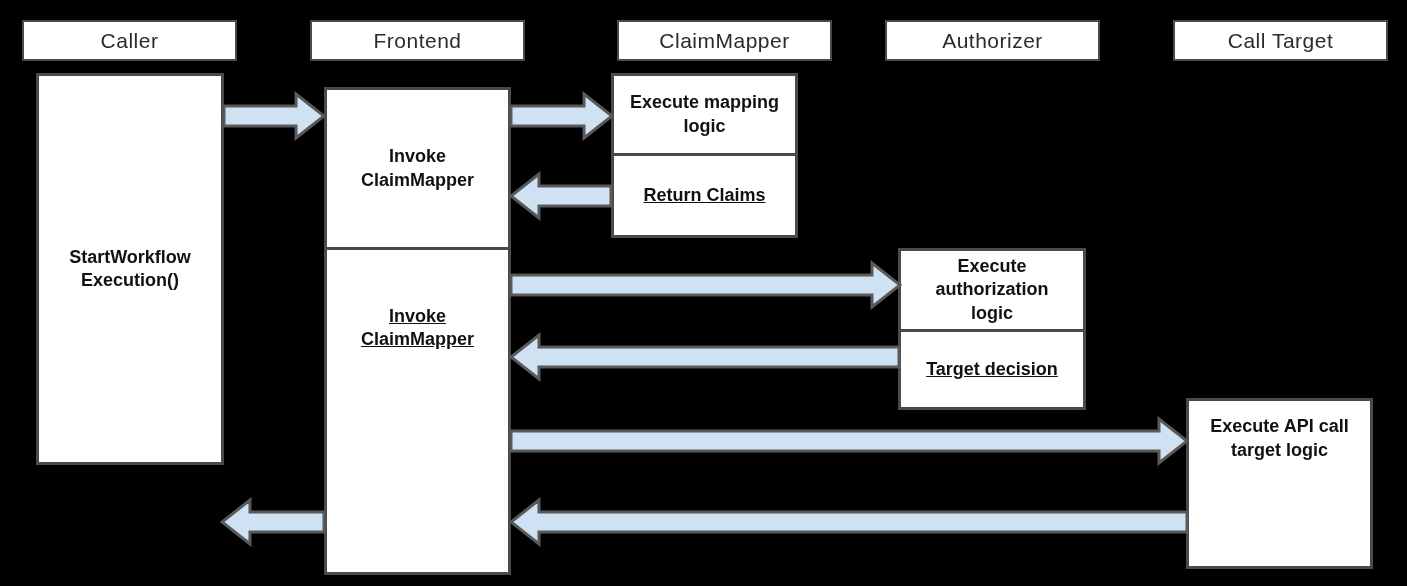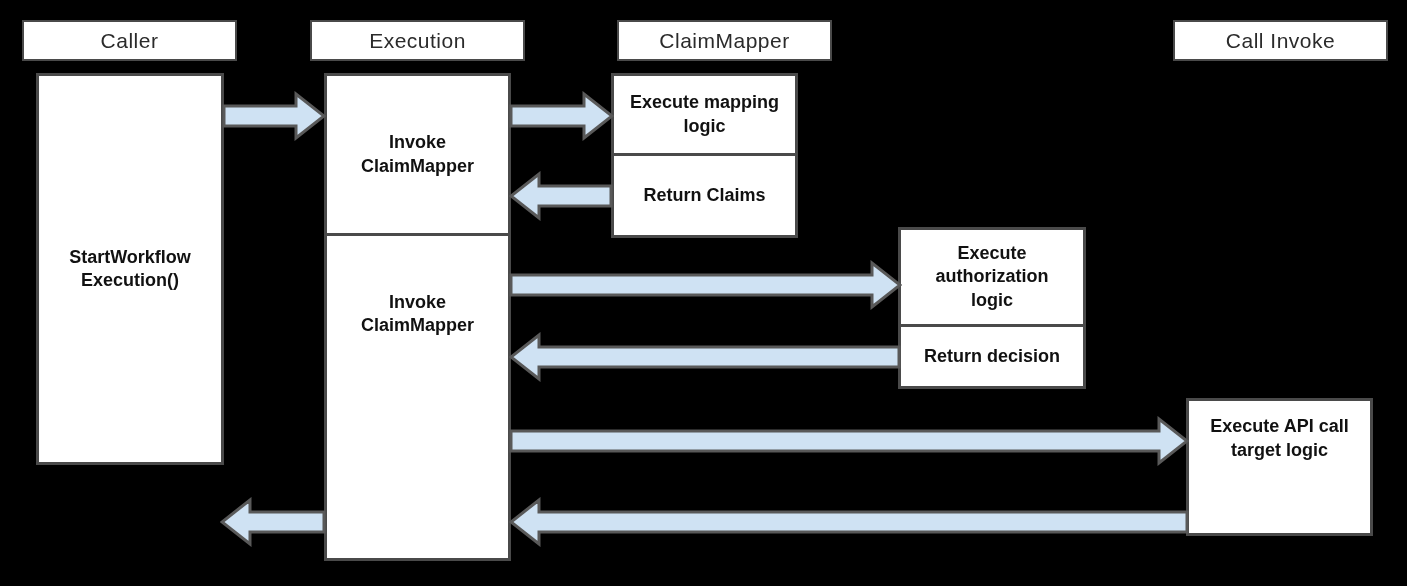--- a/index.html
+++ b/index.html
@@ -50,66 +50,68 @@
   .cell{
     flex:1;
     display:flex;
     align-items:center;
     justify-content:center;
     text-align:center;
     font-weight:700;
     font-size:18px;
     line-height:1.3;
     color:var(--label-text);
-    padding:12px 12px;
+    padding:4px 12px;
     box-sizing:border-box;
   }
   .cell + .cell{
     border-top:3px solid var(--box-border);
+    text-decoration:underline;
   }
   .arrow{
     position:absolute;
     display:block;
   }
   .arrow polygon{
     fill:var(--arrow-fill);
     stroke:var(--arrow-stroke);
     stroke-width:3;
   }
 </style>
 </head>
 <body>
 
 <div class="canvas">
 
   <div class="lifeline-header" style="left:22px">Caller</div>
-  <div class="lifeline-header" style="left:310px">Execution</div>
+  <div class="lifeline-header" style="left:310px">Frontend</div>
   <div class="lifeline-header" style="left:617px">ClaimMapper</div>
-  <div class="lifeline-header" style="left:1173px">Call Invoke</div>
+  <div class="lifeline-header" style="left:885px">Authorizer</div>
+  <div class="lifeline-header" style="left:1173px">Call Target</div>
 
   <div class="activation" style="left:36px;top:73px;width:188px;height:392px">
     <div class="cell" style="max-width:188px">StartWorkflow Execution()</div>
   </div>
 
-  <div class="activation" style="left:324px;top:73px;width:187px;height:488px">
+  <div class="activation" style="left:324px;top:87px;width:187px;height:488px">
     <div class="cell" style="flex:0 0 157px">Invoke ClaimMapper</div>
     <div class="cell" style="flex:0 0 159px">Invoke ClaimMapper</div>
   </div>
 
   <div class="activation" style="left:611px;top:73px;width:187px;height:165px">
     <div class="cell" style="flex:0 0 77px">Execute mapping logic</div>
     <div class="cell">Return Claims</div>
   </div>
 
-  <div class="activation" style="left:898px;top:227px;width:188px;height:162px">
+  <div class="activation" style="left:898px;top:248px;width:188px;height:162px">
     <div class="cell" style="flex:0 0 75px">Execute authorization logic</div>
-    <div class="cell">Return decision</div>
+    <div class="cell">Target decision</div>
   </div>
 
-  <div class="activation" style="left:1186px;top:398px;width:187px;height:138px">
+  <div class="activation" style="left:1186px;top:398px;width:187px;height:171px">
     <div class="cell" style="flex:0 0 75px">Execute API call target logic</div>
   </div>
 
   <svg class="arrow" style="left:222px;top:91px" width="104" height="50">
     <polygon points="2,15 74,15 74,3 102,25 74,47 74,35 2,35"></polygon>
   </svg>
 
   <svg class="arrow" style="left:509px;top:91px" width="105" height="50">
     <polygon points="2,15 75,15 75,3 103,25 75,47 75,35 2,35"></polygon>
   </svg>

